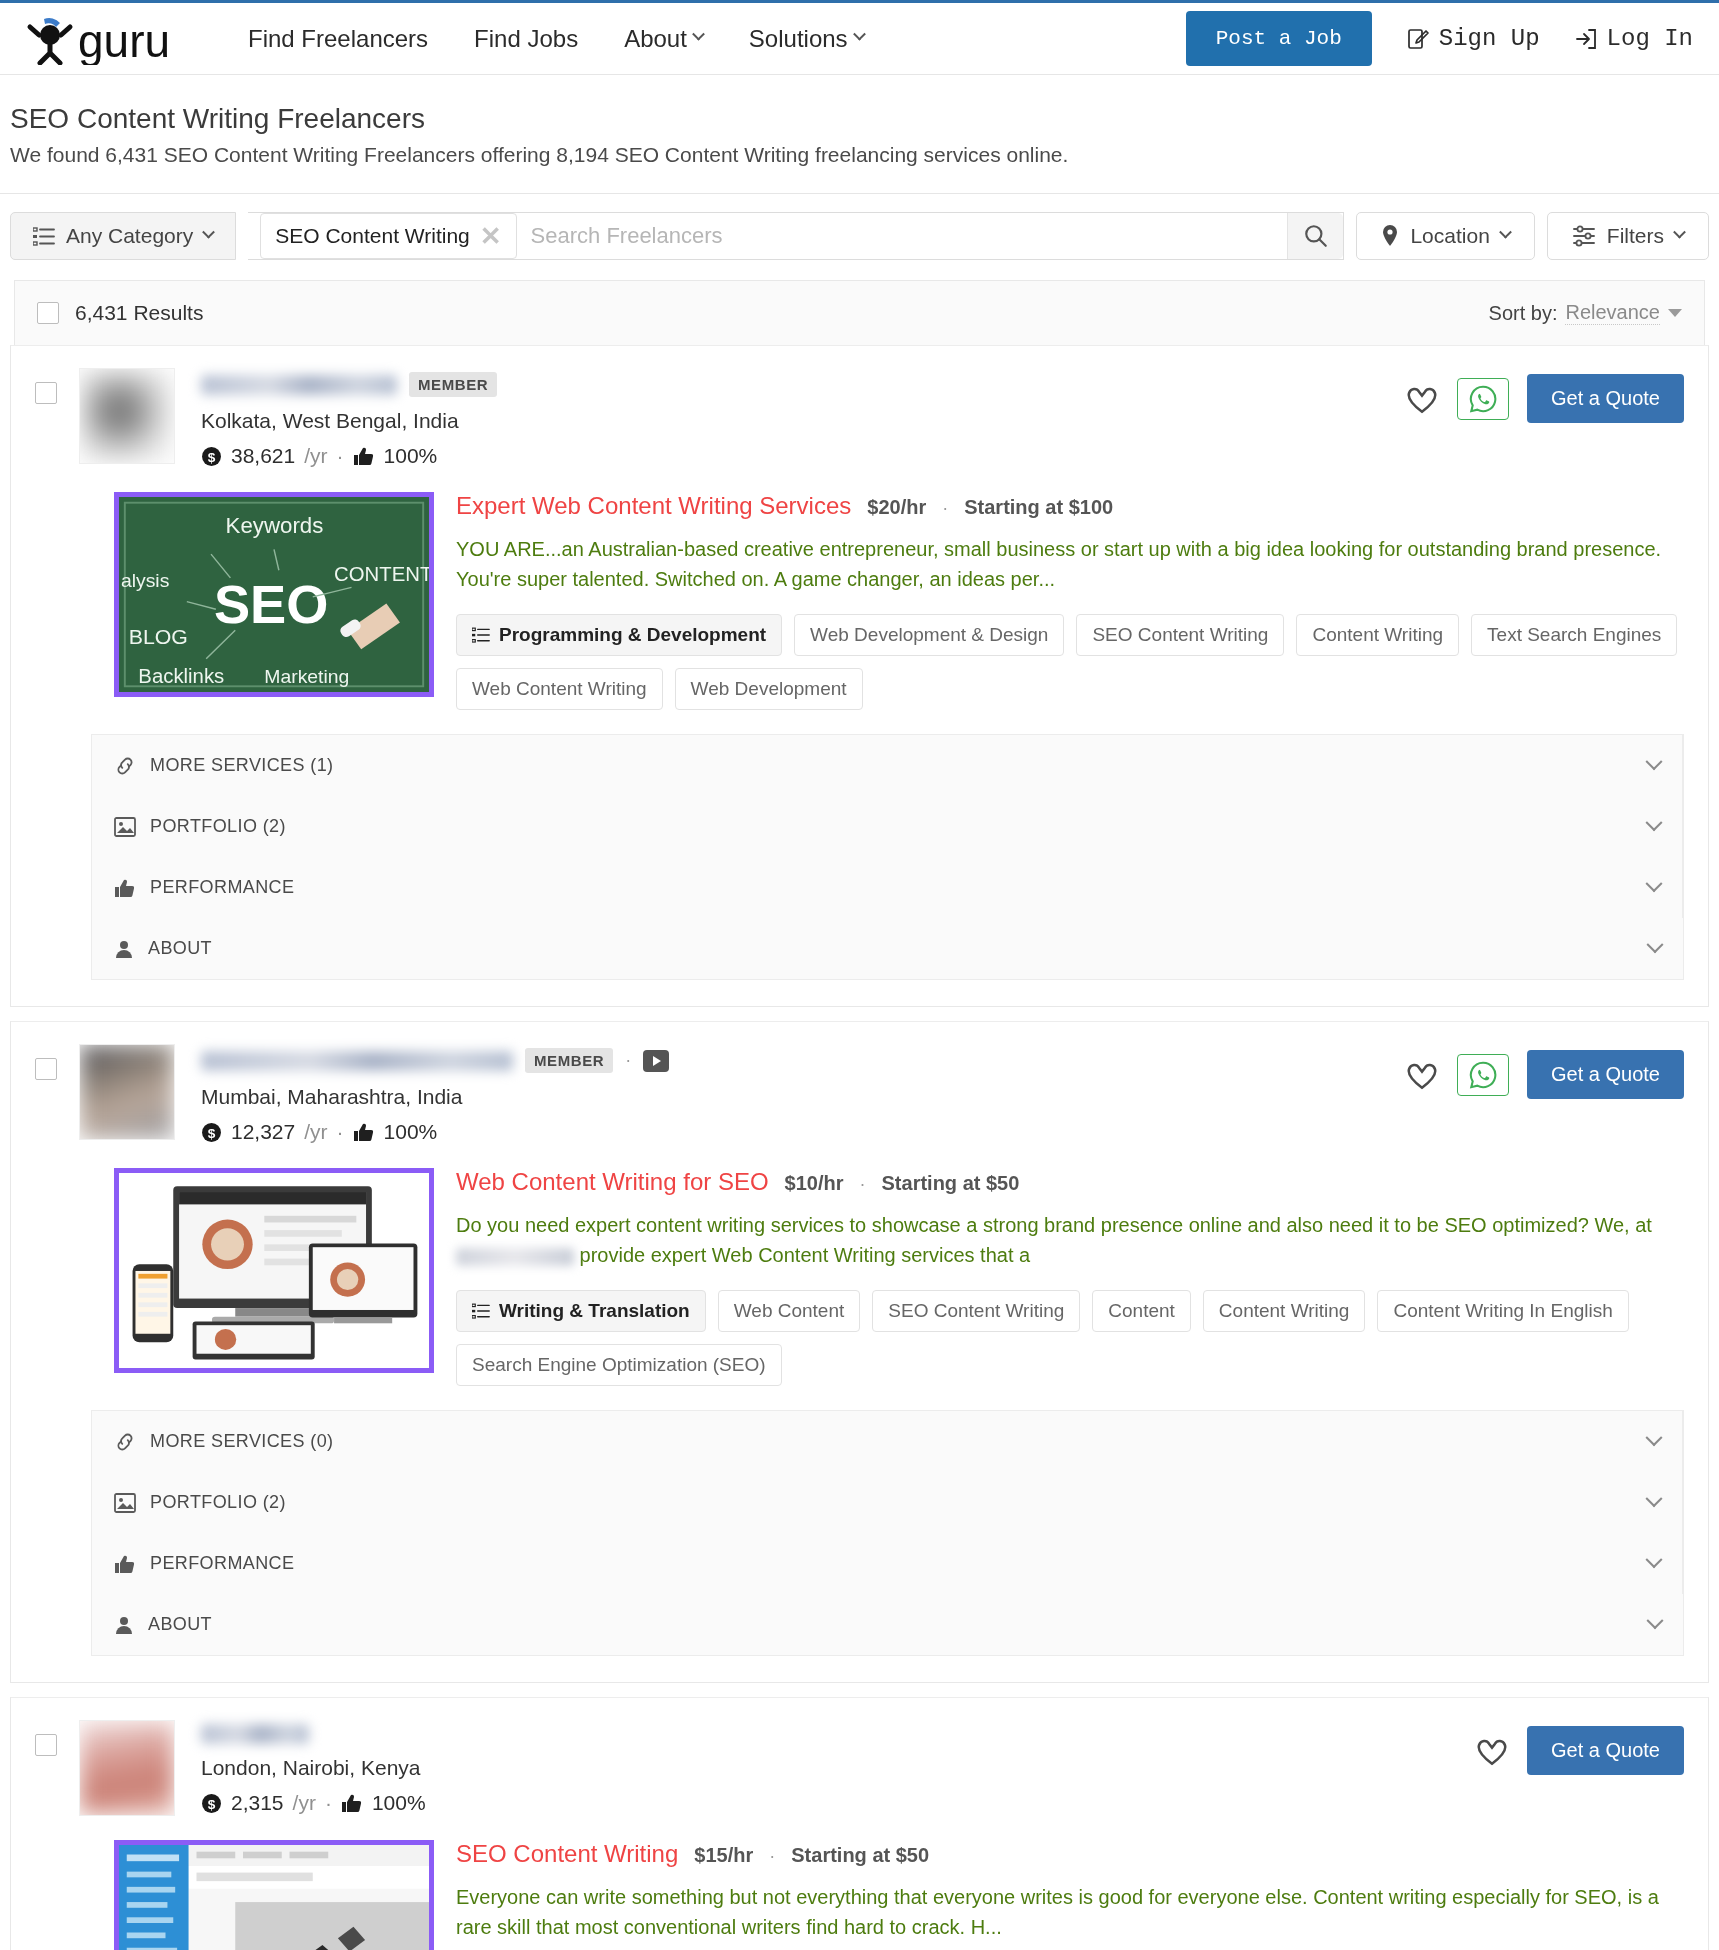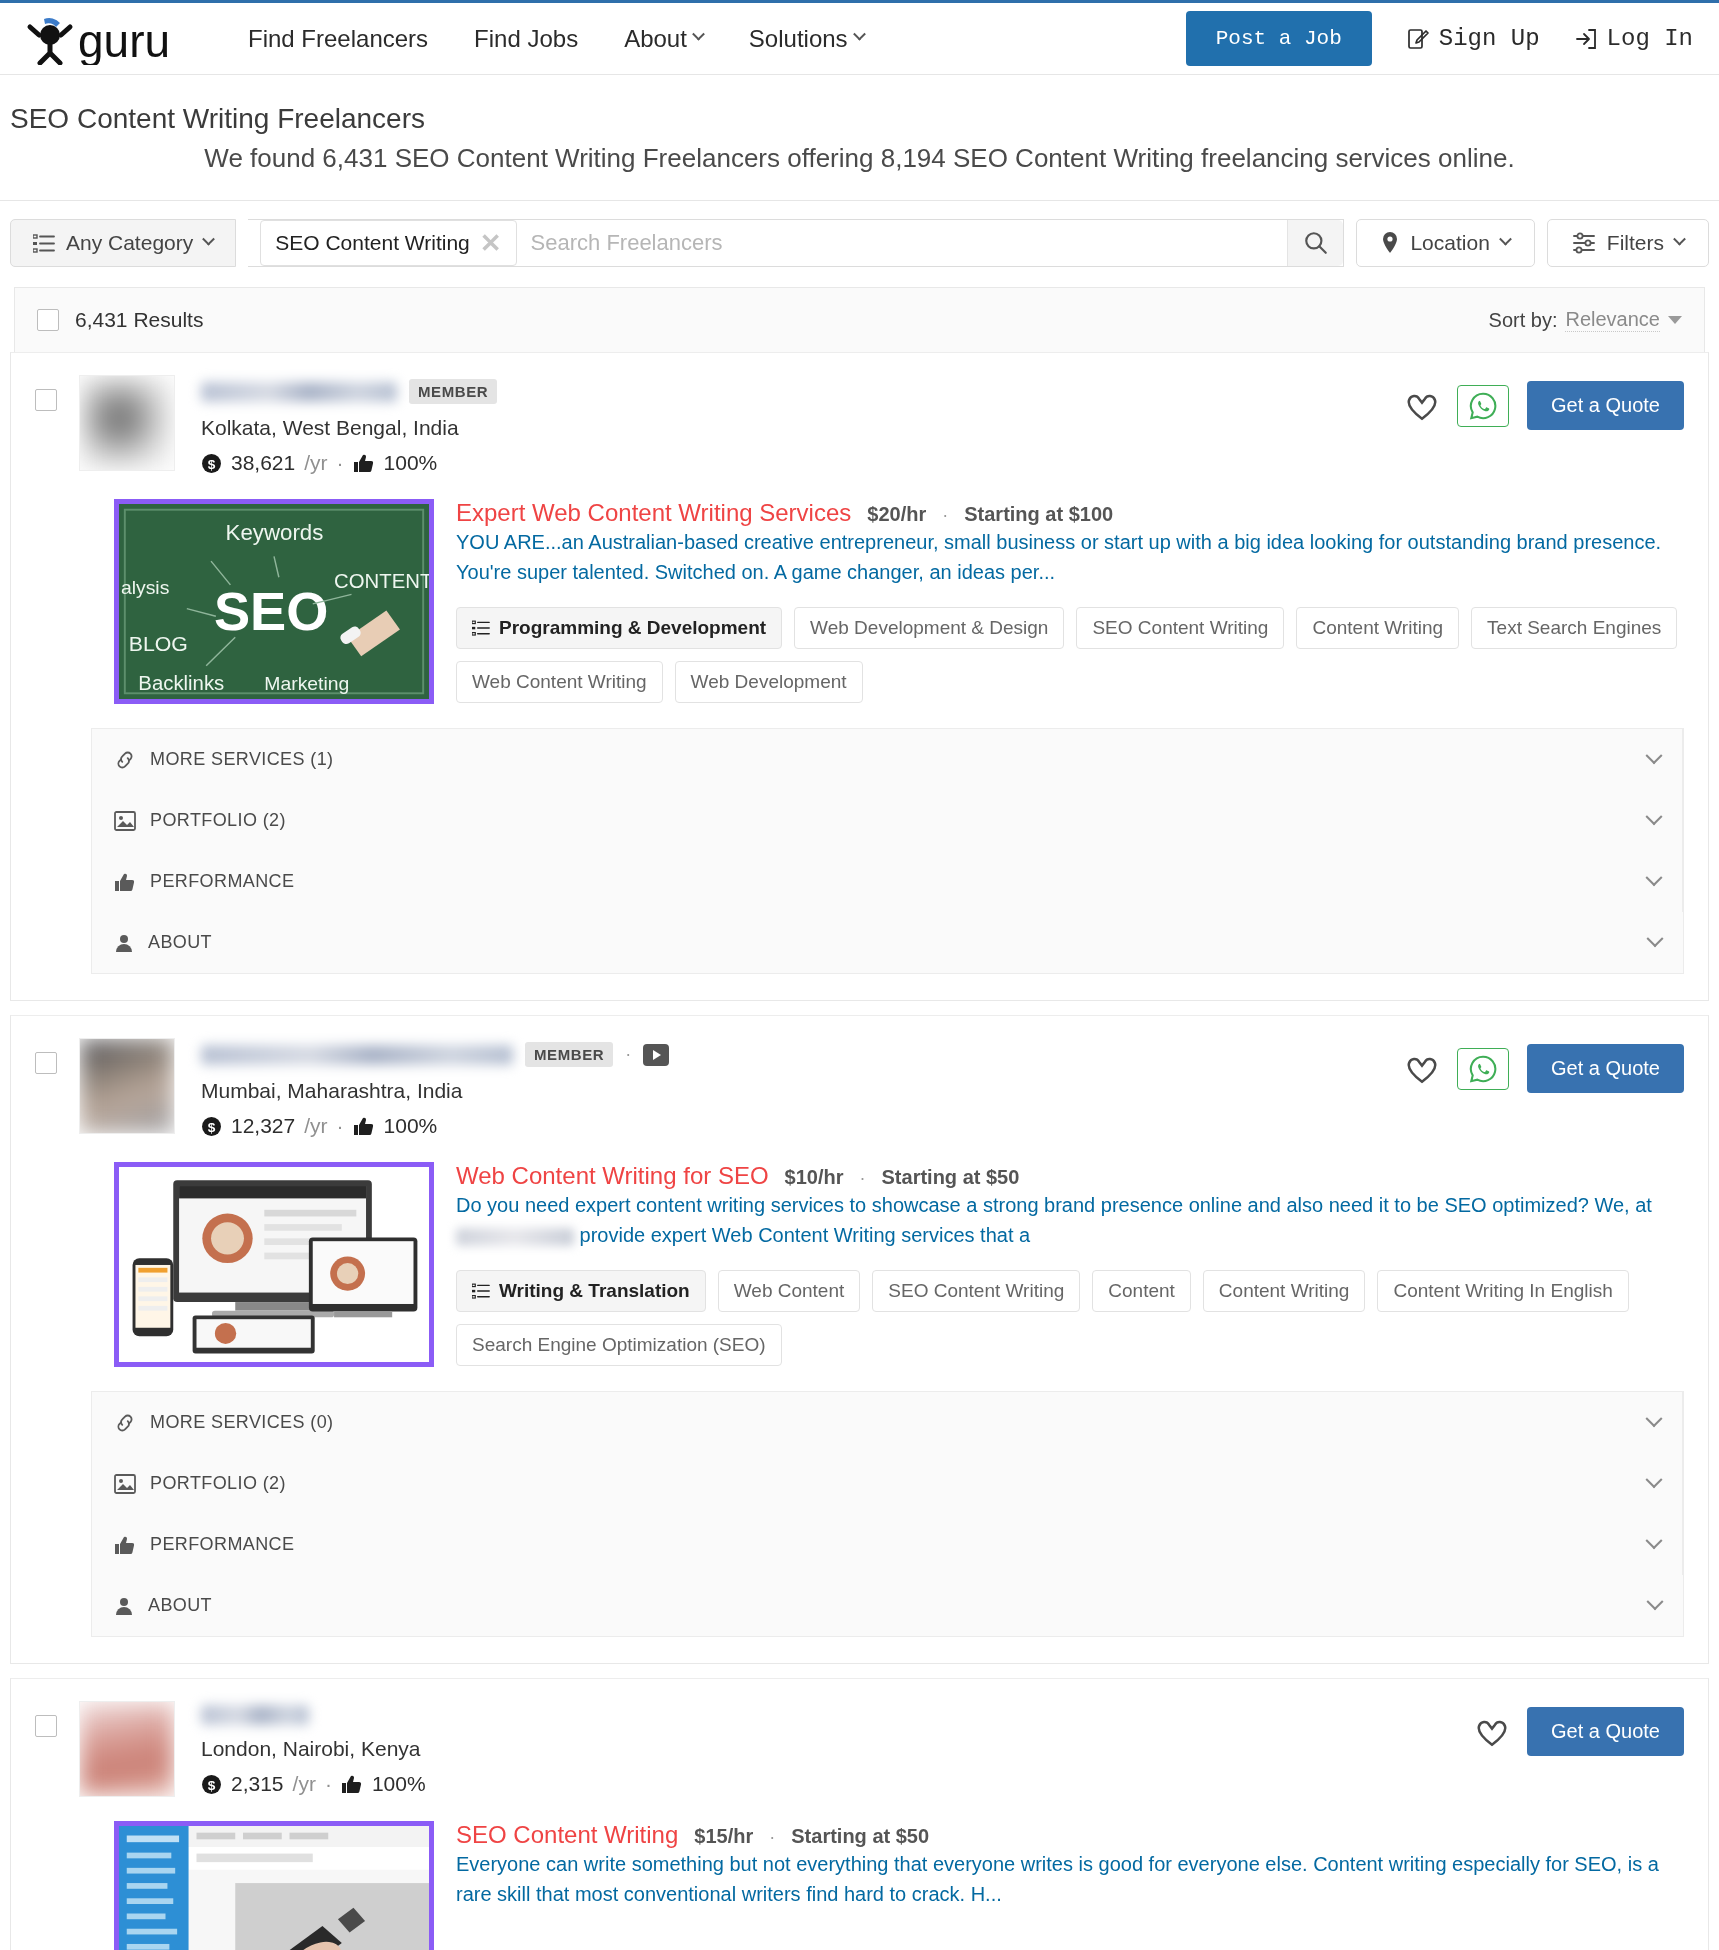--- a/index.html
+++ b/index.html
@@ -31,21 +31,21 @@
   .btn-primary {
     background:#2170ad; color:#fff; border:none; border-radius:4px;
     font-size:21px; font-family:inherit; padding:16px 30px; cursor:pointer; white-space:nowrap;
   }
   .hlink { display:flex; align-items:center; gap:9px; font-size:24px; color:#2b2b2b;
            text-decoration:none; white-space:nowrap; }
 
   
   .titleblock { padding:28px 10px 26px 10px; border-bottom:1px solid #e6e6e6; }
   .page-title { font-size:28px; font-weight:400; color:#3b3b3b; margin:0 0 8px 0; }
-  .page-sub { font-size:26px; color:#4a4a4a; margin:0;text-align:center; }
+  .page-sub { font-size:21px; color:#4a4a4a; margin:0; }
 
   
   .searchbar { display:flex; align-items:stretch; padding:18px 10px 20px 10px; gap:12px; }
   .cat-btn {
     background:#f4f4f4; border:1px solid #dcdcdc; border-radius:5px 0 0 5px;
     display:flex; align-items:center; gap:11px; padding:0 22px; font-size:21px;
     color:#444; cursor:pointer; white-space:nowrap;
   }
   .search-wrap {
     flex:1; display:flex; align-items:center; border:1px solid #dcdcdc;
@@ -117,21 +117,21 @@
   .quote-btn { background:#3872b0;color:#fff;border:none;border-radius:4px;font-size:20px;
                font-family:inherit;padding:13px 24px;cursor:pointer;white-space:nowrap; }
 
   .service { display:flex; gap:22px; padding:24px 0 0 56px; }
   .service-img { width:320px;height:205px;flex:none;border:5px solid #8b5cf6;overflow:hidden;position:relative;margin-left:23px; }
   .service-body { flex:1; min-width:0; }
   .svc-title-row { display:flex; align-items:baseline; gap:16px; flex-wrap:wrap; }
   .svc-title { font-size:24px; color:#ef4444; }
   .svc-price { font-size:20px; color:#555; font-weight:700; }
   .svc-start { font-size:20px; color:#555; font-weight:700; }
-  .svc-desc { font-size:20px; color:#0369a1; line-height:1.5; }
+  .svc-desc { font-size:20px; color:#4d7c0f; line-height:1.5; margin-top:14px; }
   .tags { display:flex; flex-wrap:wrap; gap:12px; margin-top:20px; }
   .tag { border:1px solid #e2e2e2; border-radius:4px; padding:9px 15px; font-size:19px;
          color:#666; background:#fff; white-space:nowrap; cursor:pointer; }
   .tag.primary { background:#f5f5f5; color:#222; font-weight:700; display:flex;
                  align-items:center; gap:9px; }
 
   .accordion { display:flex; margin:24px 0 0 56px; border:1px solid #ececec;
                background:#fafafa;flex-direction:column; }
   .acc-item { flex:1; display:flex; align-items:center; gap:14px; padding:20px 22px;
               border-right:1px solid #ececec; font-size:18px; color:#4a4a4a;

